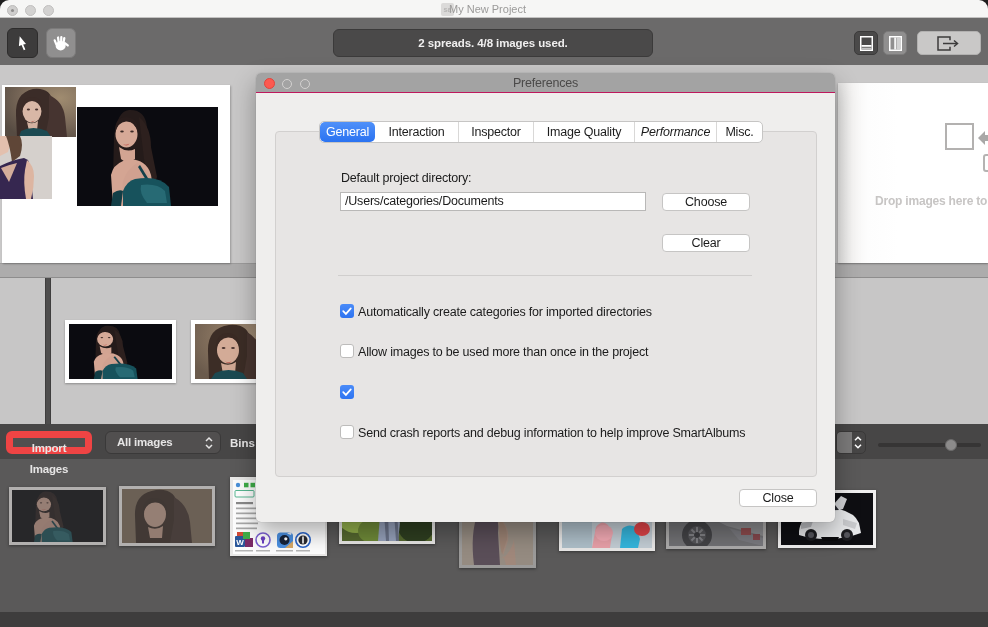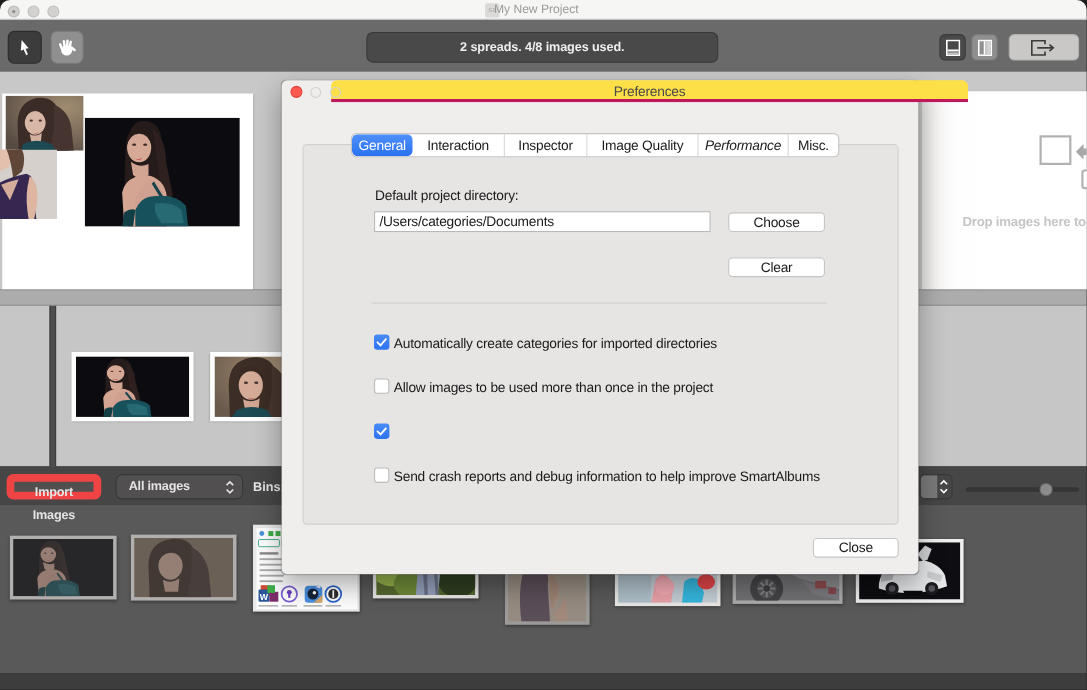--- a/index.html
+++ b/index.html
@@ -57,21 +57,21 @@
 #rdropl { width:15px; height:100%; background:#7b7a7a; float:left; }
 #rdropr { width:15px; height:100%; background:#504f4f; float:left; }
 #slidertrack { left:878px; top:443px; width:103px; height:4px; background:#363535; border-radius:2px; }
 #sliderknob { left:945px; top:439px; width:12px; height:12px; border-radius:50%; background:#8c8b8b; border:1px solid #6b6a6a; }
 
 
 .bthumb { box-shadow:0 1px 3px rgba(0,0,0,.4); }
 
 
 #dialog { left:256px; top:73px; width:579px; height:449px; background:#efeeed; border-radius:5px; font-size:12.5px; letter-spacing:-0.2px; box-shadow:0 10px 24px rgba(0,0,0,.33), 0 0 1px rgba(0,0,0,.35); }
-#dtitle { left:0; top:0; width:100%; height:20px; background:#fde047; border-bottom:3px solid #be185d; border-radius:5px 5px 0 0; text-align:center; font-size:12.5px; color:#4b4a49; line-height:20px;margin-left:45px; }
+#dtitle { left:0; top:0; width:100%; height:20px; background:#a3a3a3; border-bottom:1px solid #be185d; border-radius:5px 5px 0 0; text-align:center; font-size:12.5px; color:#4b4a49; line-height:20px; }
 #dtl1 { left:8px; top:5px; width:11px; height:11px; background:#fd5950; border:1px solid #e2443c; border-radius:50%; }
 #dtl2 { left:26px; top:5.5px; width:10px; height:10px; border:1px solid #d3d1d0; border-radius:50%; }
 #dtl3 { left:44px; top:5.5px; width:10px; height:10px; border:1px solid #d3d1d0; border-radius:50%; }
 #panel { left:19px; top:58px; width:542px; height:346px; background:#e7e5e4; border:1px solid #d2d0cf; border-radius:4px; }
 #tabs { left:63px; top:48px; height:22px; display:flex; background:#fff; border:1px solid #c6c5c4; border-radius:5px; overflow:hidden; }
 .tab { font-size:12.5px; color:#1c1c1c; text-align:center; line-height:20px; border-right:1px solid #d9d8d7; }
 .tab:last-child { border-right:none; }
 #tabgen { width:55px; background:linear-gradient(#4f90f9,#2a72f1); color:#fff; border-right:none; border-radius:5px; }
 #dlabel1 { left:85px; top:98px; font-size:12.5px; color:#1b1b1b; }
 #dfield { left:84px; top:119px; width:306px; height:19px; background:#fff; border:1px solid #b9b8b7; font-size:12.5px; color:#1b1b1b; padding-left:4px; line-height:17px; }

